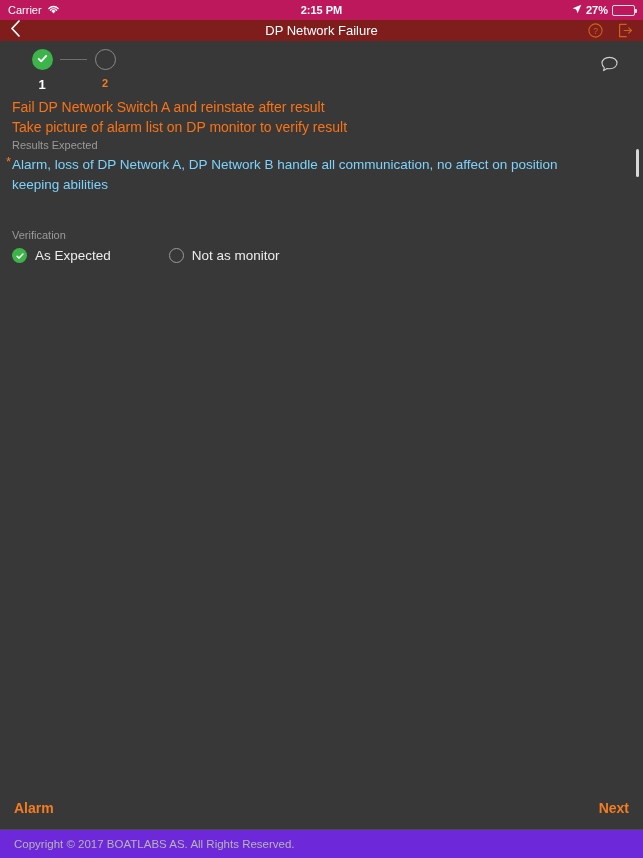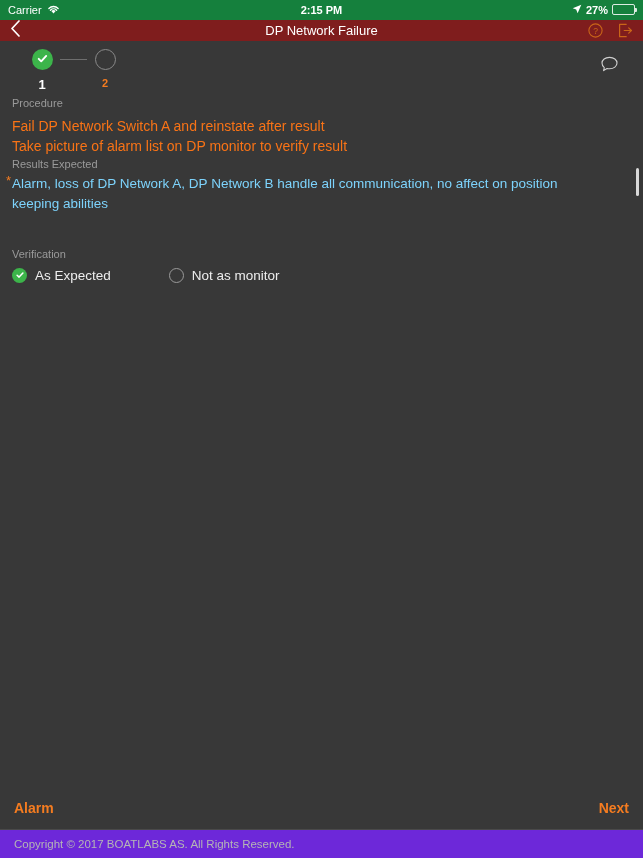--- a/index.html
+++ b/index.html
@@ -13,21 +13,21 @@
     font-family: "Liberation Sans", sans-serif;
     color: #e8e8e8;
     overflow: hidden;
     position: relative;
     -webkit-font-smoothing: antialiased;
   }
 
   
   .status-bar {
     height: 20px;
-    background: #15803d;
+    background: #be185d;
     display: flex;
     align-items: center;
     padding: 0 8px;
     box-sizing: border-box;
     position: relative;
     font-size: 11px;
     color: #ffffff;
   }
   .status-left {
     display: flex;
@@ -41,20 +41,21 @@
     right: 0;
     text-align: center;
     font-size: 11px;
     font-weight: bold;
     color: #ffffff;
     pointer-events: none;
   }
   .status-right {
     margin-left: auto;
     display: flex;
+    align-items: center;
     gap: 4px;
     font-size: 11px;
     font-weight: bold;
     z-index: 2;
   }
   .wifi-icon { display: block; }
   .loc-icon { display: block; }
   .battery {
     width: 23px;
     height: 11px;
@@ -383,21 +384,20 @@
   <div class="comment-btn">
     <svg width="19" height="19" viewBox="0 0 19 19">
       <path d="M9.5 2.4 C13.9 2.4 17 4.9 17 8.1 C17 11.3 13.9 13.8 9.5 13.8 C8.6 13.8 7.8 13.7 7.0 13.5 L3.6 15.6 L4.3 12.6 C2.8 11.5 2 9.9 2 8.1 C2 4.9 5.1 2.4 9.5 2.4 Z" stroke="#d0d0d0" stroke-width="1.1" fill="none" stroke-linejoin="round"></path>
     </svg>
   </div>
 </div>
 
 <div class="content">
 
   <div>
-    <div class="section-label">Procedure</div>
     <div class="proc-line">Fail DP Network Switch A and reinstate after result</div>
     <div class="proc-line">Take picture of alarm list on DP monitor to verify result</div>
   </div>
 
   <div class="results-block">
     <div class="section-label results-label">Results Expected</div>
     <div class="results-row">
       <span class="bullet-star">*</span>
       <span class="results-text">Alarm, loss of DP Network A, DP Network B handle all communication, no affect on position keeping abilities</span>
       <span class="scroll-thumb"></span>

